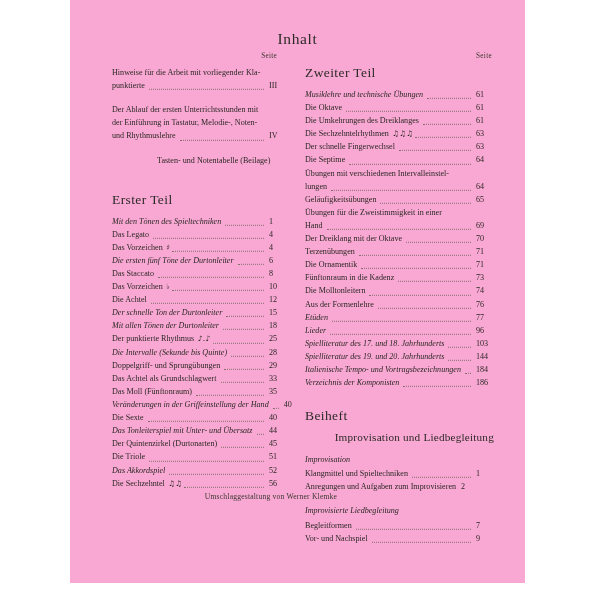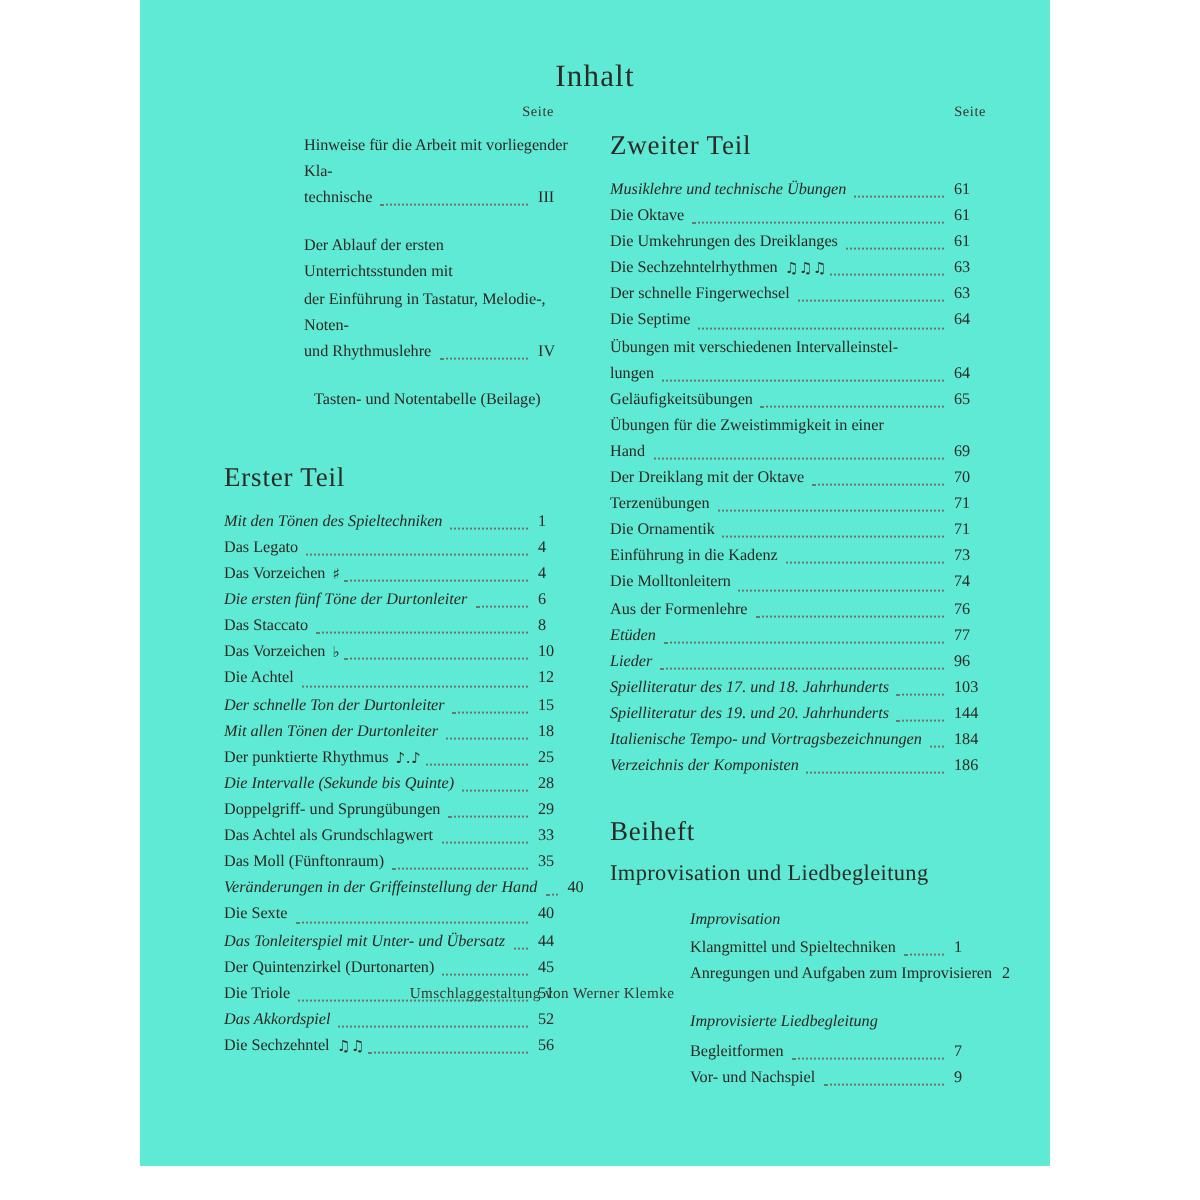--- a/index.html
+++ b/index.html
@@ -13,21 +13,21 @@
     overflow: hidden;
     font-family: "Liberation Serif", "DejaVu Serif", serif;
   }
 
   #page {
     position: absolute;
     left: 70px;
     top: 0px;
     width: 455px;
     height: 583px;
-    background: #5eead4;
+    background: #f9a8d4;
     box-sizing: border-box;
   }
 
   .title {
     text-align: center;
     font-size: 15.5px;
     letter-spacing: 0.6px;
     color: #2c2a26;
     margin: 0;
     padding-top: 30px;
@@ -73,23 +73,24 @@
     font-weight: normal;
     line-height: 1.1;
   }
   .section-sub {
     font-size: 11.2px;
     color: #2c2a26;
     letter-spacing: 0.2px;
     margin: 0 0 9px 0;
     font-weight: normal;
     line-height: 1.15;
-  }
-
-  .block { margin-bottom: 11px; margin-left: 40px; }
+    text-align: right;
+  }
+
+  .block { margin-bottom: 11px; }
 
   
   .entry {
     display: flex;
     align-items: flex-end;
     font-size: 8.1px;
     color: #2b2823;
     line-height: 1.62;
     width: 100%;
   }
@@ -161,21 +162,21 @@
 
       <div class="seite-row">
         <span class="seite">Seite</span>
       </div>
 
       <div class="block">
         <div class="para-entry">
           <span class="ptext">Hinweise für die Arbeit mit vorliegender Kla-</span>
         </div>
         <div class="entry">
-          <span class="label">technische</span>
+          <span class="label">punktierte</span>
           <span class="leader"></span>
           <span class="pageno">III</span>
         </div>
       </div>
 
       <div class="block">
         <div class="para-entry">
           <span class="ptext">Der Ablauf der ersten Unterrichtsstunden mit</span>
         </div>
         <div class="para-entry">
@@ -375,21 +376,21 @@
             <span class="label">Terzenübungen</span>
             <span class="leader"></span>
             <span class="pageno">71</span>
           </div>
           <div class="entry">
             <span class="label">Die Ornamentik</span>
             <span class="leader"></span>
             <span class="pageno">71</span>
           </div>
           <div class="entry">
-            <span class="label">Einführung in die Kadenz</span>
+            <span class="label">Fünftonraum in die Kadenz</span>
             <span class="leader"></span>
             <span class="pageno">73</span>
           </div>
           <div class="entry">
             <span class="label">Die Molltonleitern</span>
             <span class="leader"></span>
             <span class="pageno">74</span>
           </div>
           <div class="entry">
             <span class="label">Aus der Formenlehre</span>

